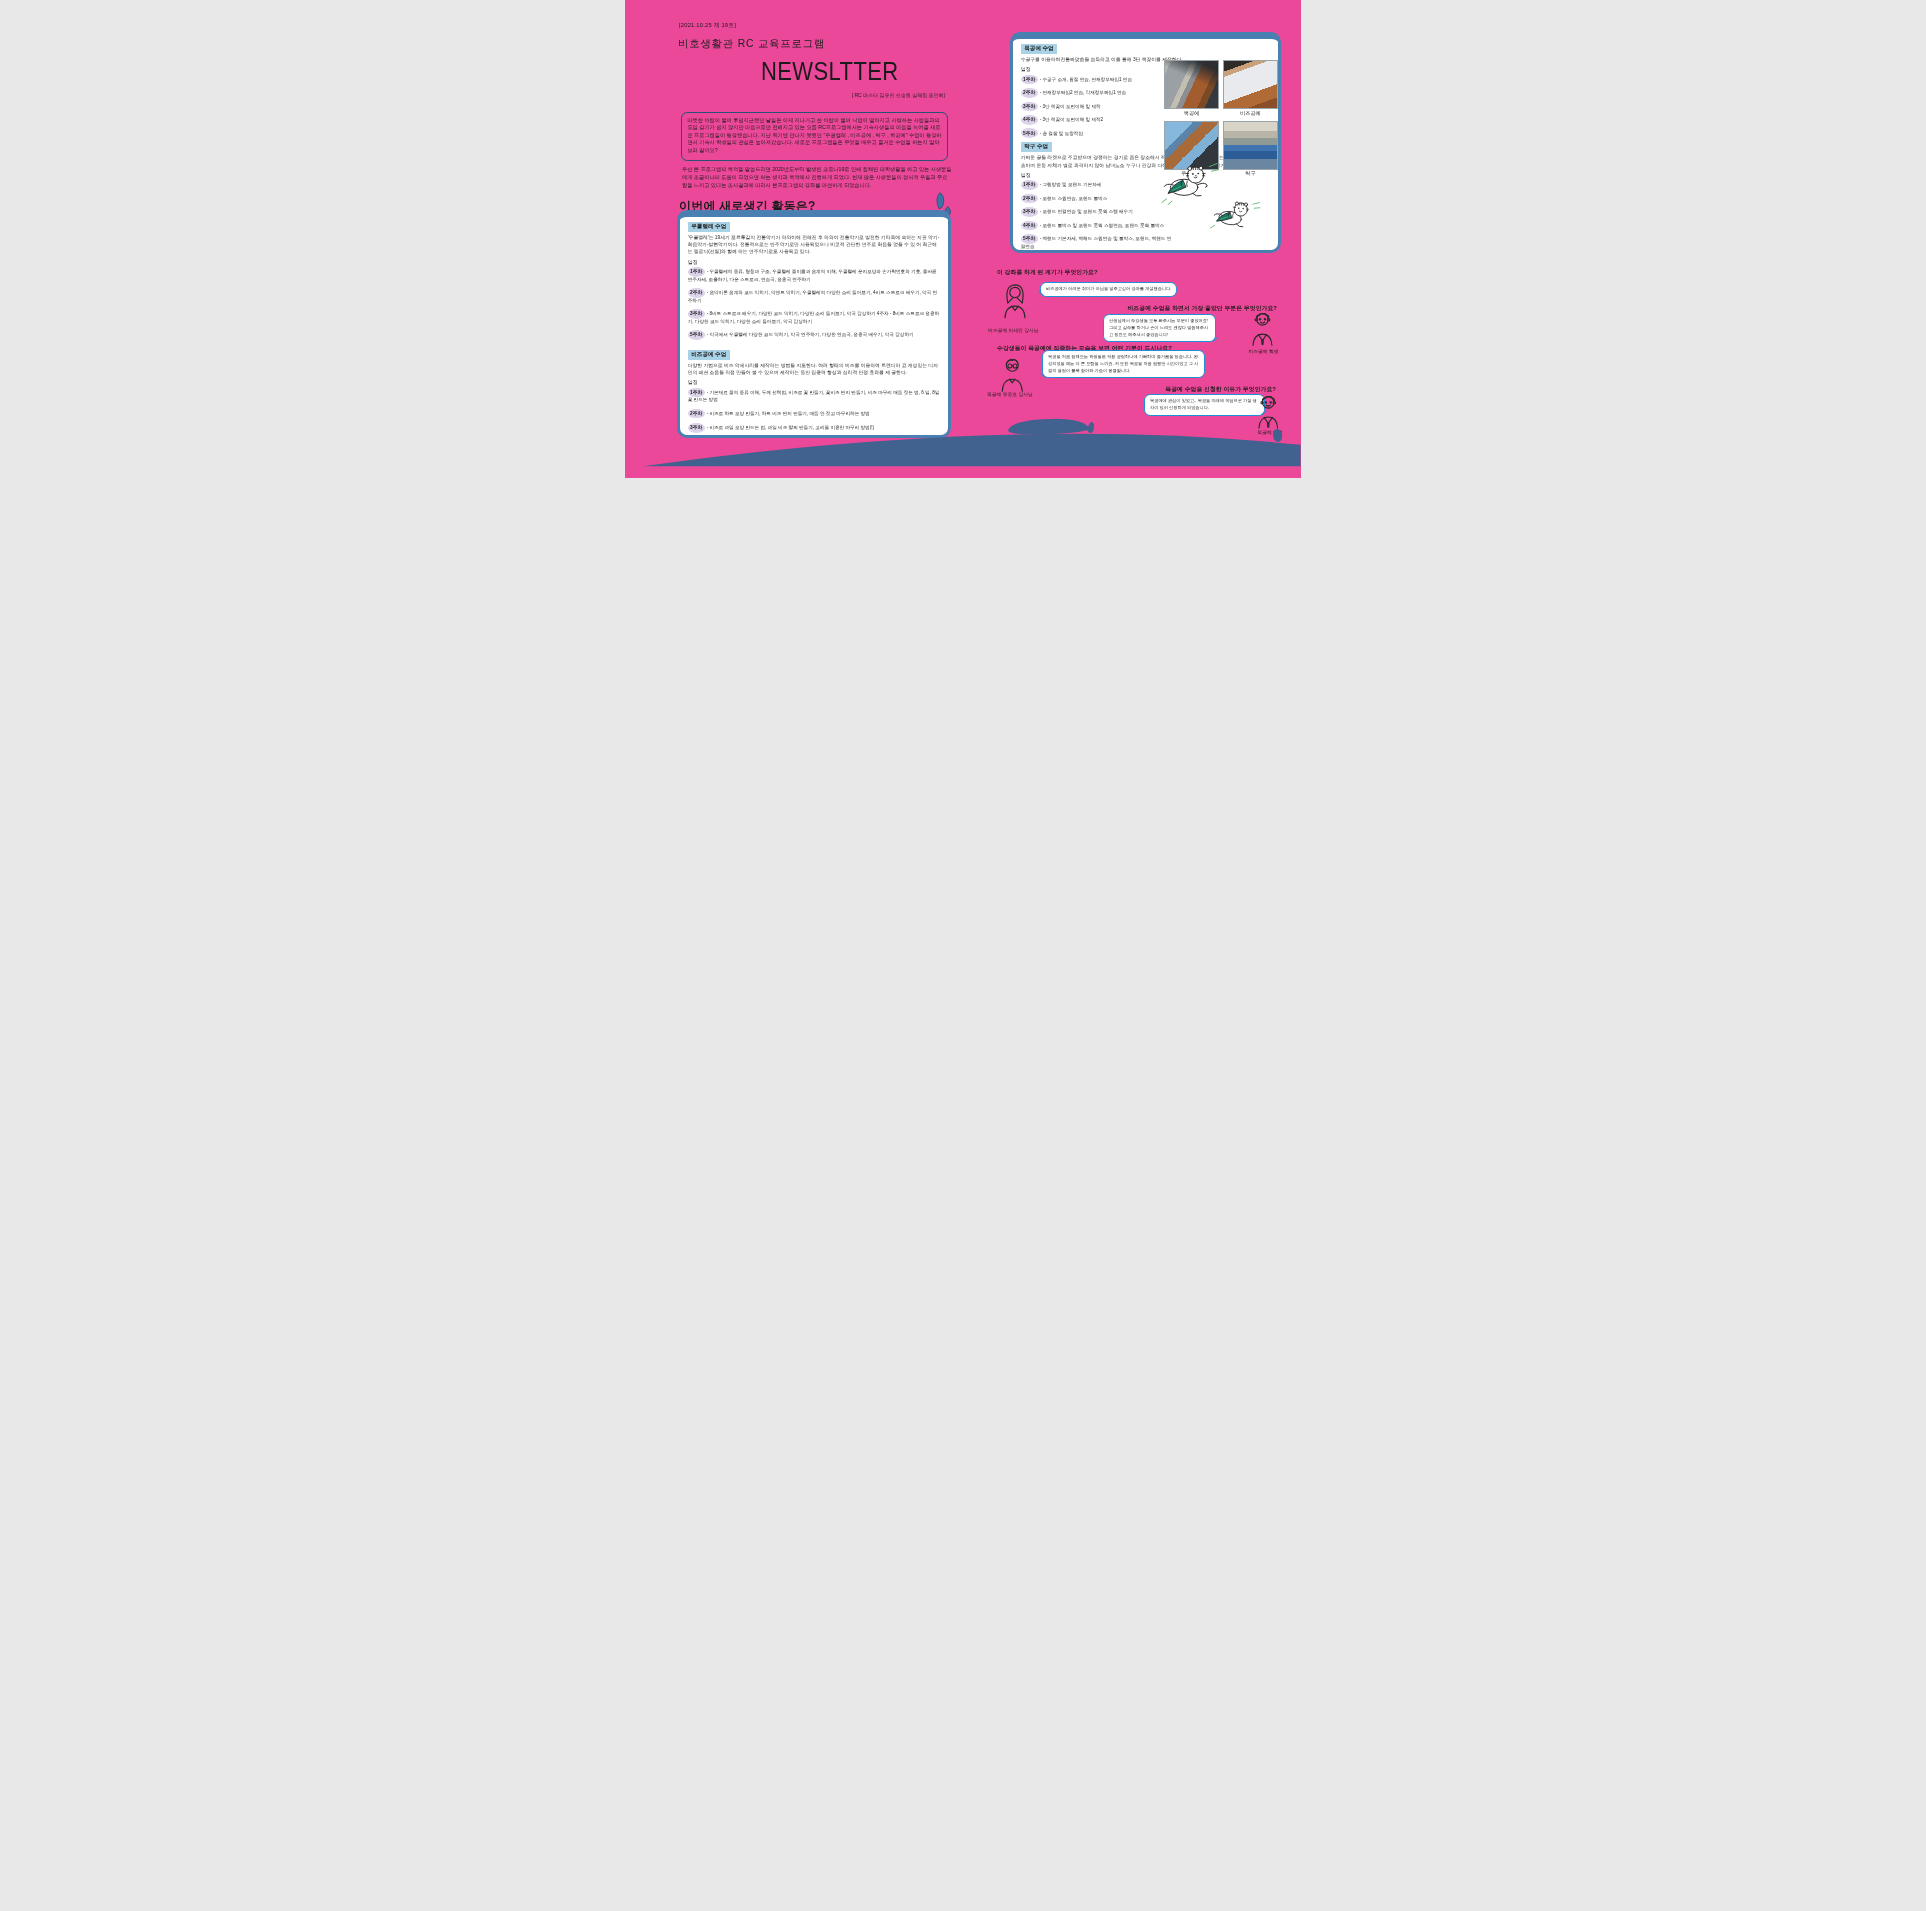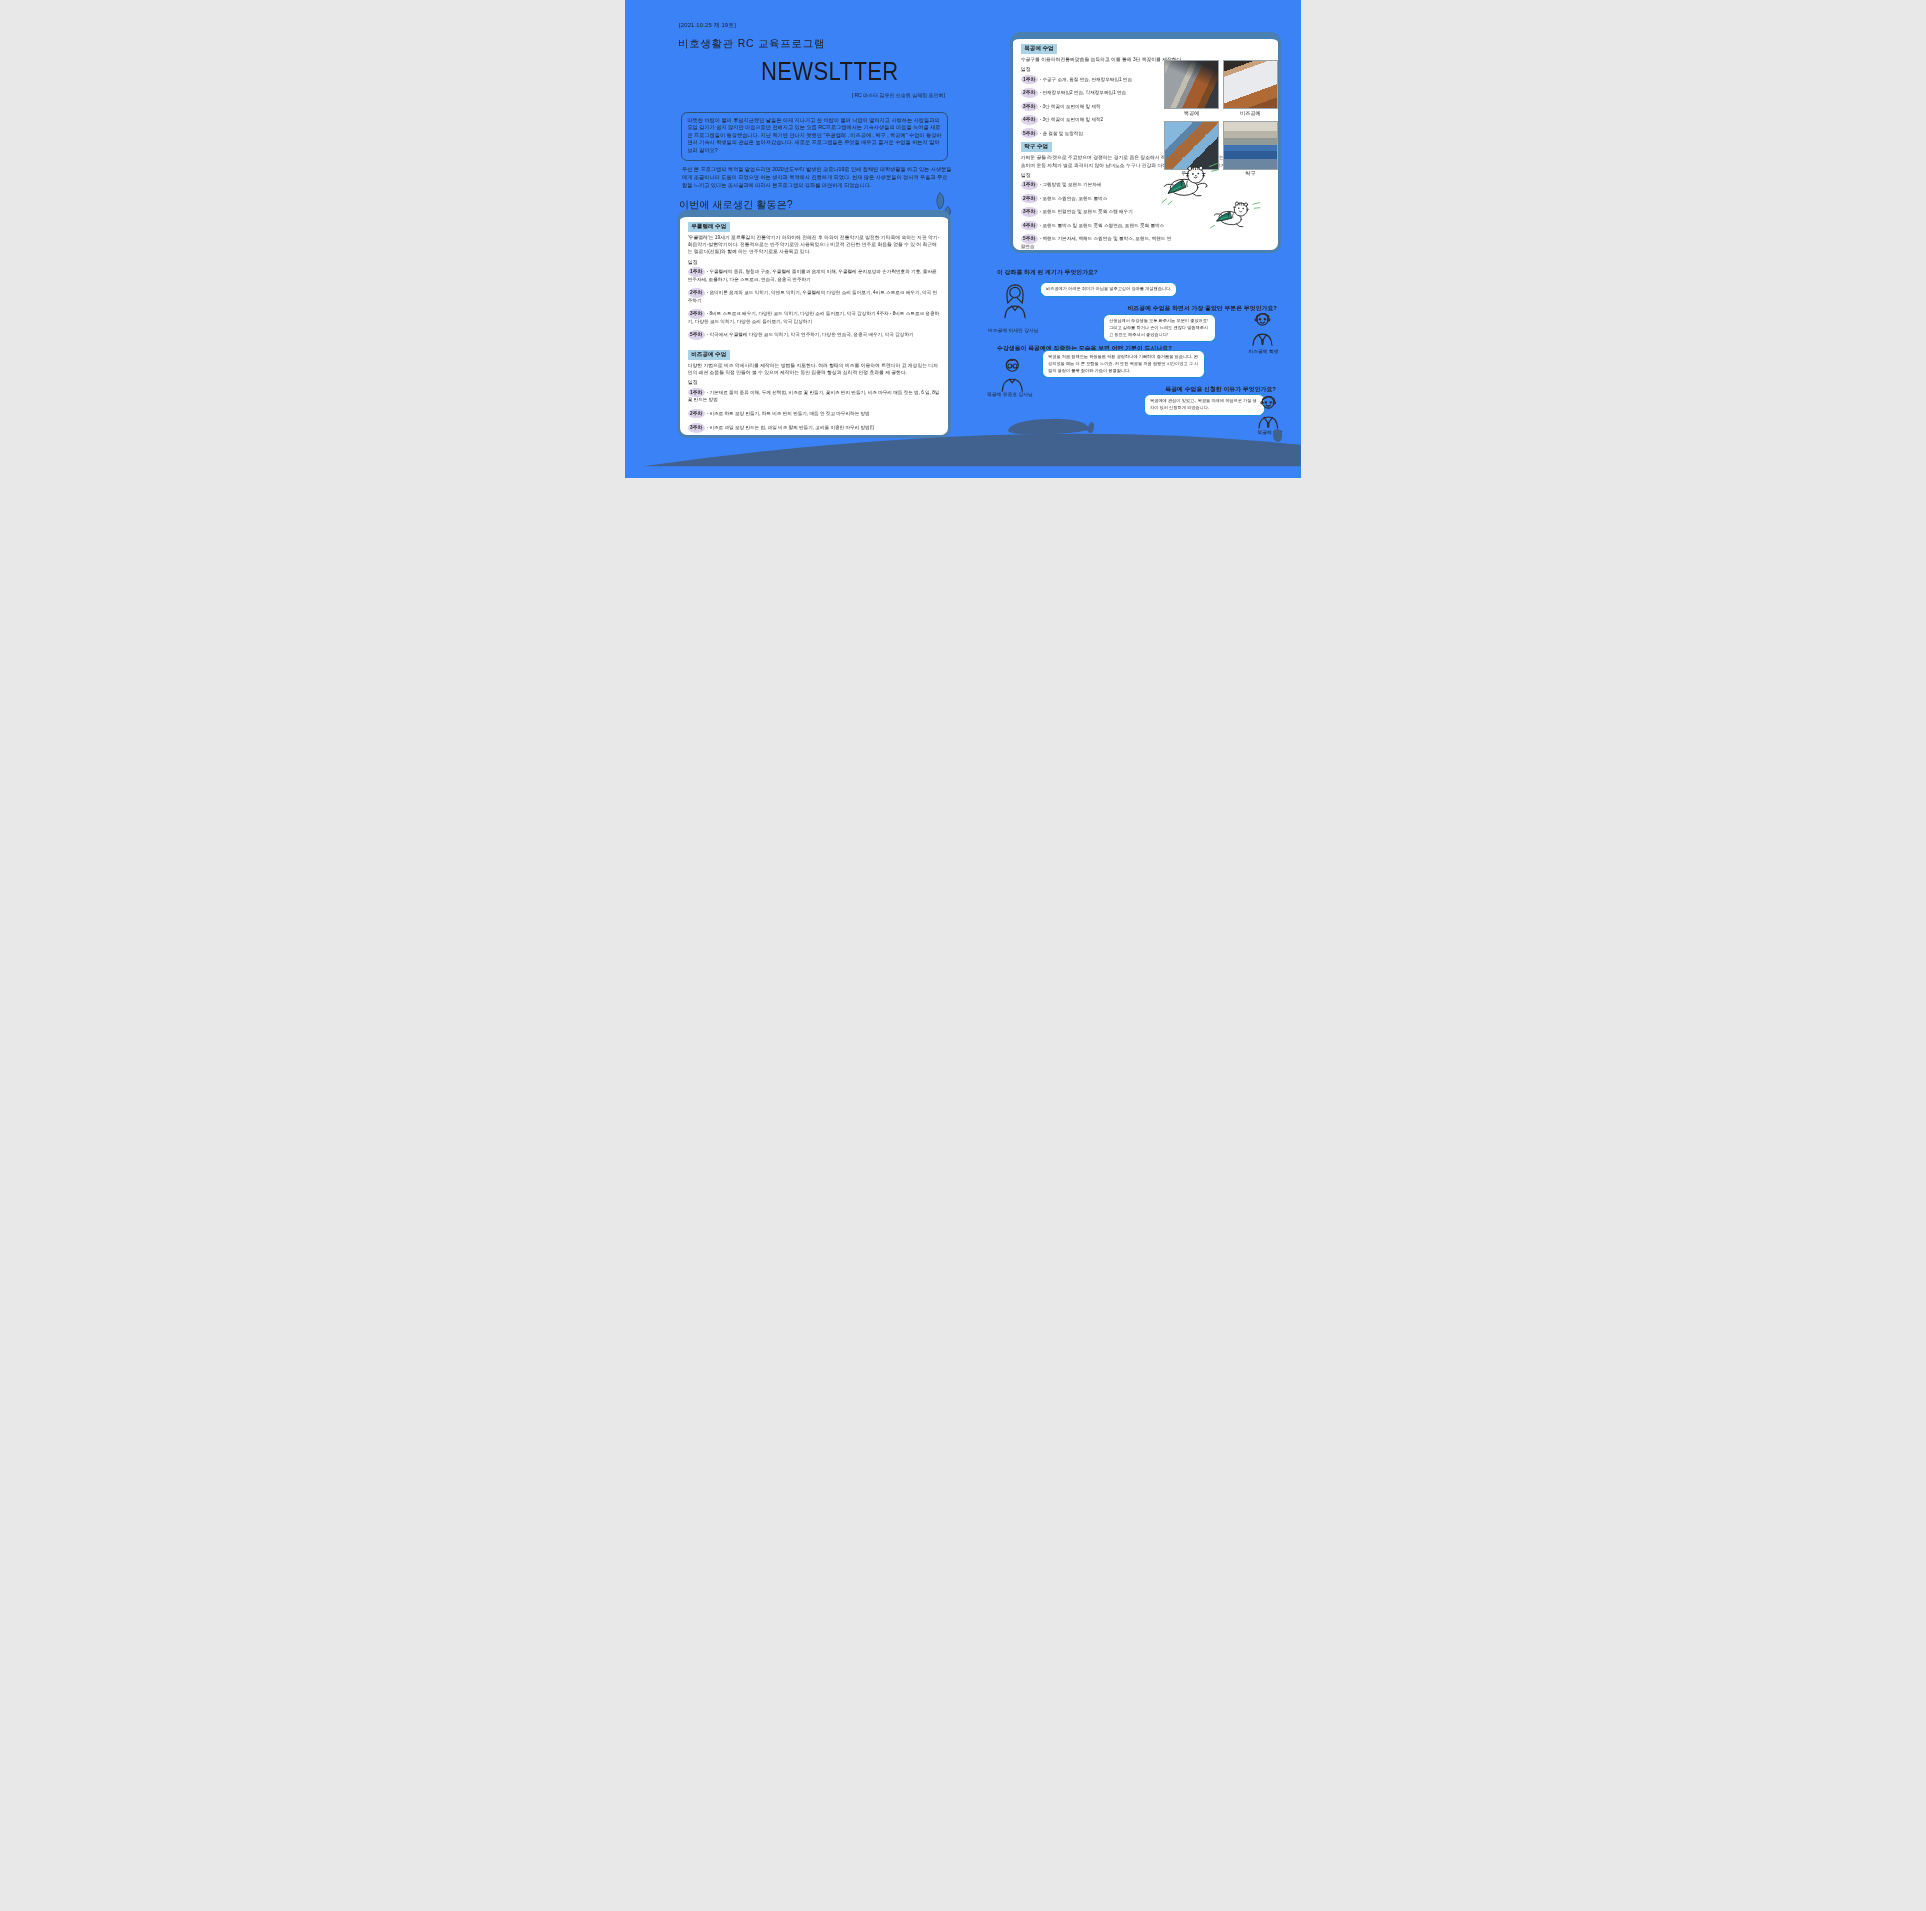--- a/index.html
+++ b/index.html
@@ -1,30 +1,30 @@
 <!DOCTYPE html>
 <html style="font-size:6.2px"><head>
 <meta charset="utf-8">
 <style>
   html,body{margin:0;padding:0;background:#e8e8e8;}
-  #page{position:relative;width:676px;height:478px;background:#3b82f6;margin:0 auto;
+  #page{position:relative;width:676px;height:478px;background:#ec4899;margin:0 auto;
         font-family:"Liberation Sans","DejaVu Sans",sans-serif;color:#1c1c1c;overflow:hidden;}
   .abs{position:absolute;}
   
   #issue{left:54px;top:21px;font-size:5.8px;letter-spacing:0.2px;}
   #title{left:53px;top:37px;font-size:10.4px;letter-spacing:0.8px;color:#202020;}
   #masthead{left:136px;top:57px;font-size:22px;letter-spacing:0.4px;color:#1a1a1a;
             transform:scaleY(1.15);transform-origin:top left;font-weight:400;}
   #credit{left:200px;top:92px;width:120px;text-align:right;font-size:5px;}
   
   #intro-box{left:56px;top:112px;width:267px;height:49px;border:1.2px solid #2c4f74;border-radius:6.2px;
              padding:3.9px 5.4px;box-sizing:border-box;}
   #intro-box p{margin:0;font-size:5.2px;line-height:1.45;}
   #purpose{left:57px;top:166px;width:270px;font-size:5.2px;line-height:1.5;}
-  #section-heading{left:54px;top:198px;font-size:10px;font-weight:400;letter-spacing:0.2px;}
+  #section-heading{left:54px;top:198px;font-size:12px;font-weight:700;letter-spacing:0.2px;}
   
   .pbox{border:3.5px solid #4a7fb2;border-top-width:7px;border-radius:10px;box-sizing:border-box;
         background:#fff;overflow:hidden;}
   #left-box{left:52px;top:210px;width:274px;height:228px;padding:4.6px 7.7px;}
   #right-box{left:385px;top:32px;width:271px;height:221px;padding:4.6px 7.7px;}
   .sec-label{display:inline-block;background:#a9d2e7;padding:0.8px 3.5px 1.2px;font-weight:700;font-size:5.6px;margin:0 0 2.3px;}
   .desc{font-size:4.8px;line-height:1.5;margin:0 0 3.1px;}
   .sched{font-size:5px;margin:1.5px 0 2.3px;}
   .wrow{font-size:4.6px;line-height:1.5;margin:0 0 4.6px;}
   .wrow.tight{margin-bottom:3.9px;}

